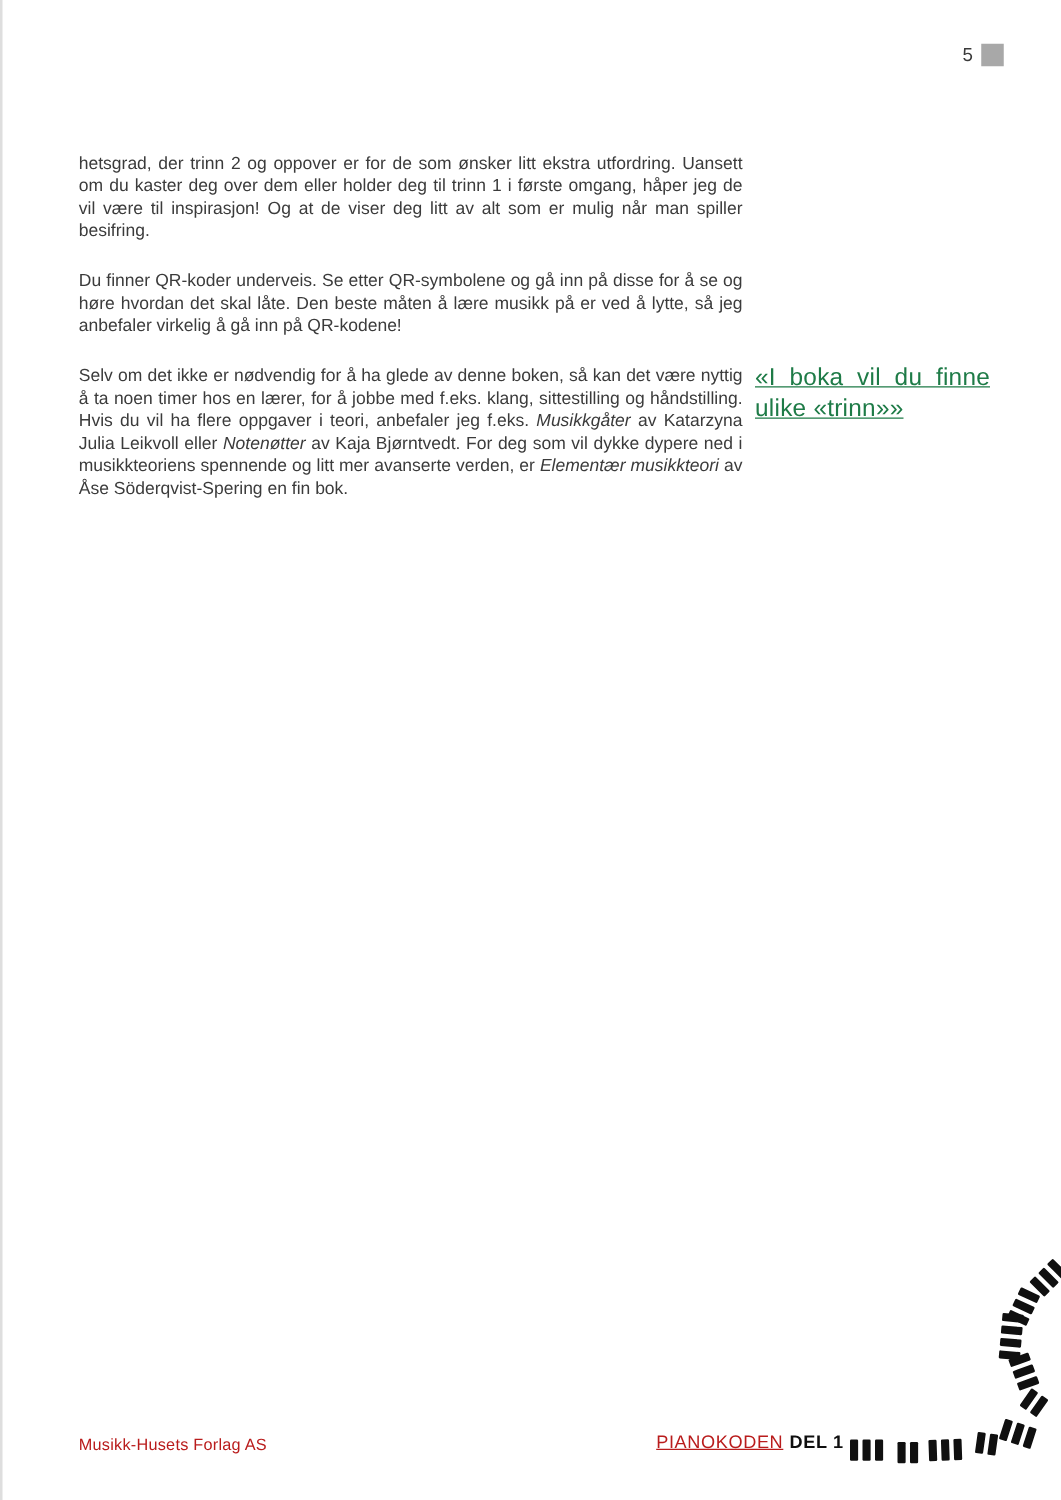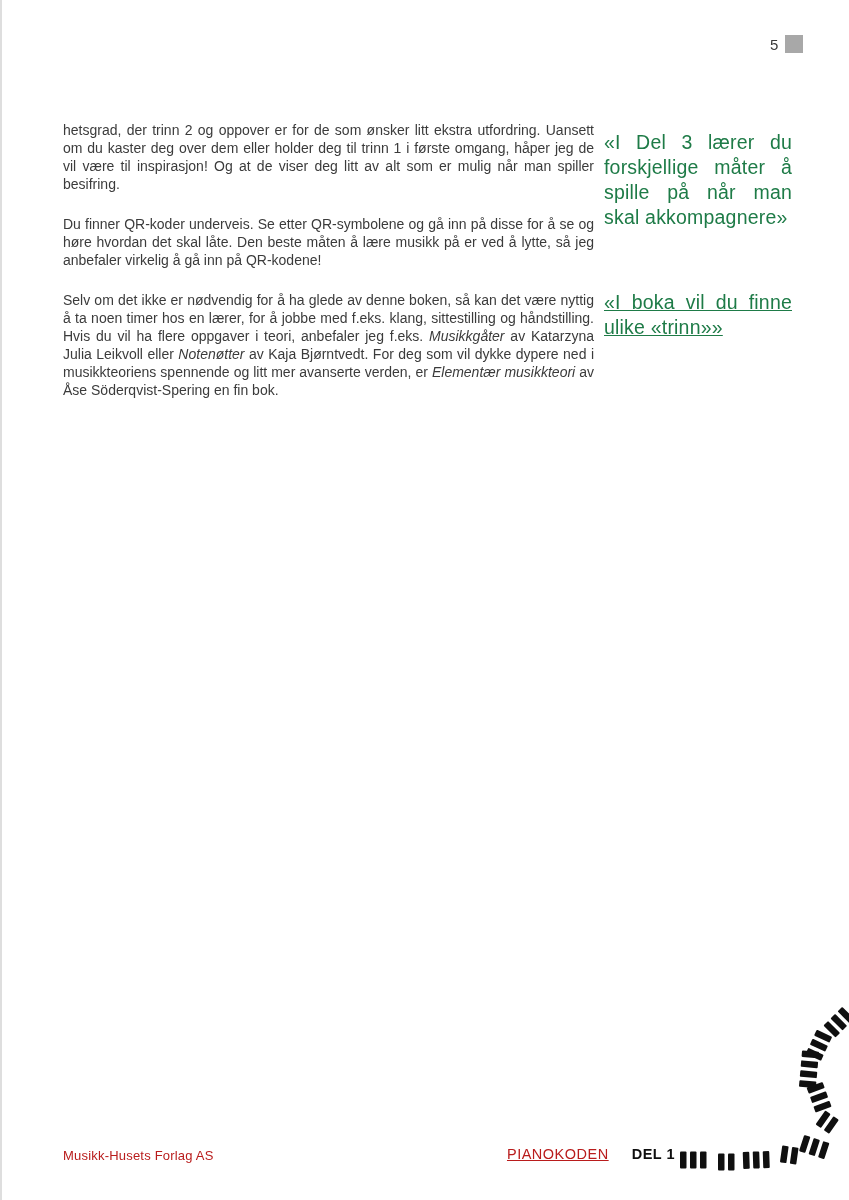--- a/index.html
+++ b/index.html
@@ -37,41 +37,40 @@
   .q3{top:386px;}
   .foot-left{
     position:absolute;left:63px;top:1148px;
     font-size:13px;color:#b91c1c;letter-spacing:0.2px;
   }
   .foot-right{
     position:absolute;top:1146px;right:174px;
     font-size:14.5px;white-space:nowrap;
   }
   .ft{color:#b91c1c;letter-spacing:0.5px;text-decoration:underline;}
-  .fp{color:#0f0f0f;font-weight:bold;margin-left:23px;letter-spacing:0.5px;}
+  .fp{color:#0f0f0f;font-weight:bold;margin-left:5px;letter-spacing:0.5px;}
   #piano{position:absolute;left:675px;top:1000px;}
 </style>
 </head>
 <body>
 
 <div class="page" style="--green: #1e7b47; --body: #3b3b3b; --marker: #a8a8a8;">
   <div class="edge"></div>
 
   <div class="pageno">
     <span>5</span>
     <span class="marker"></span>
   </div>
 
   <div class="body-col" id="body-text">
       <p><span>hetsgrad, der trinn 2 og oppover er for de som ønsker litt ekstra utfordring. Uansett om du kaster deg over dem eller holder deg til trinn 1 i første omgang, håper jeg de vil være til inspirasjon! Og at de viser deg litt av alt som er mulig når man spiller besifring.</span></p>
       <p><span>Du finner QR-koder underveis. </span><strong>Se etter QR-symbolene og gå inn på disse</strong><span> for å se og høre hvordan det skal låte. Den beste måten å lære musikk på er ved å lytte, så jeg anbefaler virkelig å gå inn på QR-kodene!</span></p>
       <p><span>Selv om det ikke er nødvendig for å ha glede av denne boken, så kan det være nyttig å ta noen timer hos en lærer, for å jobbe med f.eks. klang, sittestilling og håndstilling. Hvis du vil ha flere oppgaver i teori, anbefaler jeg f.eks. </span><em>Musikkgåter</em><span> av Katarzyna Julia Leikvoll eller </span><em>Notenøtter</em><span> av Kaja Bjørntvedt. For deg som vil dykke dypere ned i musikkteoriens spennende og litt mer avanserte verden, er </span><em>Elementær musikkteori</em><span> av Åse Söderqvist-Spering en fin bok.</span></p>
     </div>
 
-  <div class="quote q1">«I Del 3 lærer du forskjellige måter å spille på når man skal akkompagnere»</div>
   <div class="quote q2">«I boka vil du finne ulike «trinn»»</div>
 
   <div class="foot-left">Musikk-Husets Forlag AS</div>
 
   <div class="foot-right">
     <span class="ft">PIANOKODEN</span><span class="fp">DEL 1</span>
   </div>
 
   <svg id="piano" width="174" height="175" viewBox="0 0 174 175" xmlns="http://www.w3.org/2000/svg">
       <g transform="translate(18,160) rotate(0)" fill="#101010">

